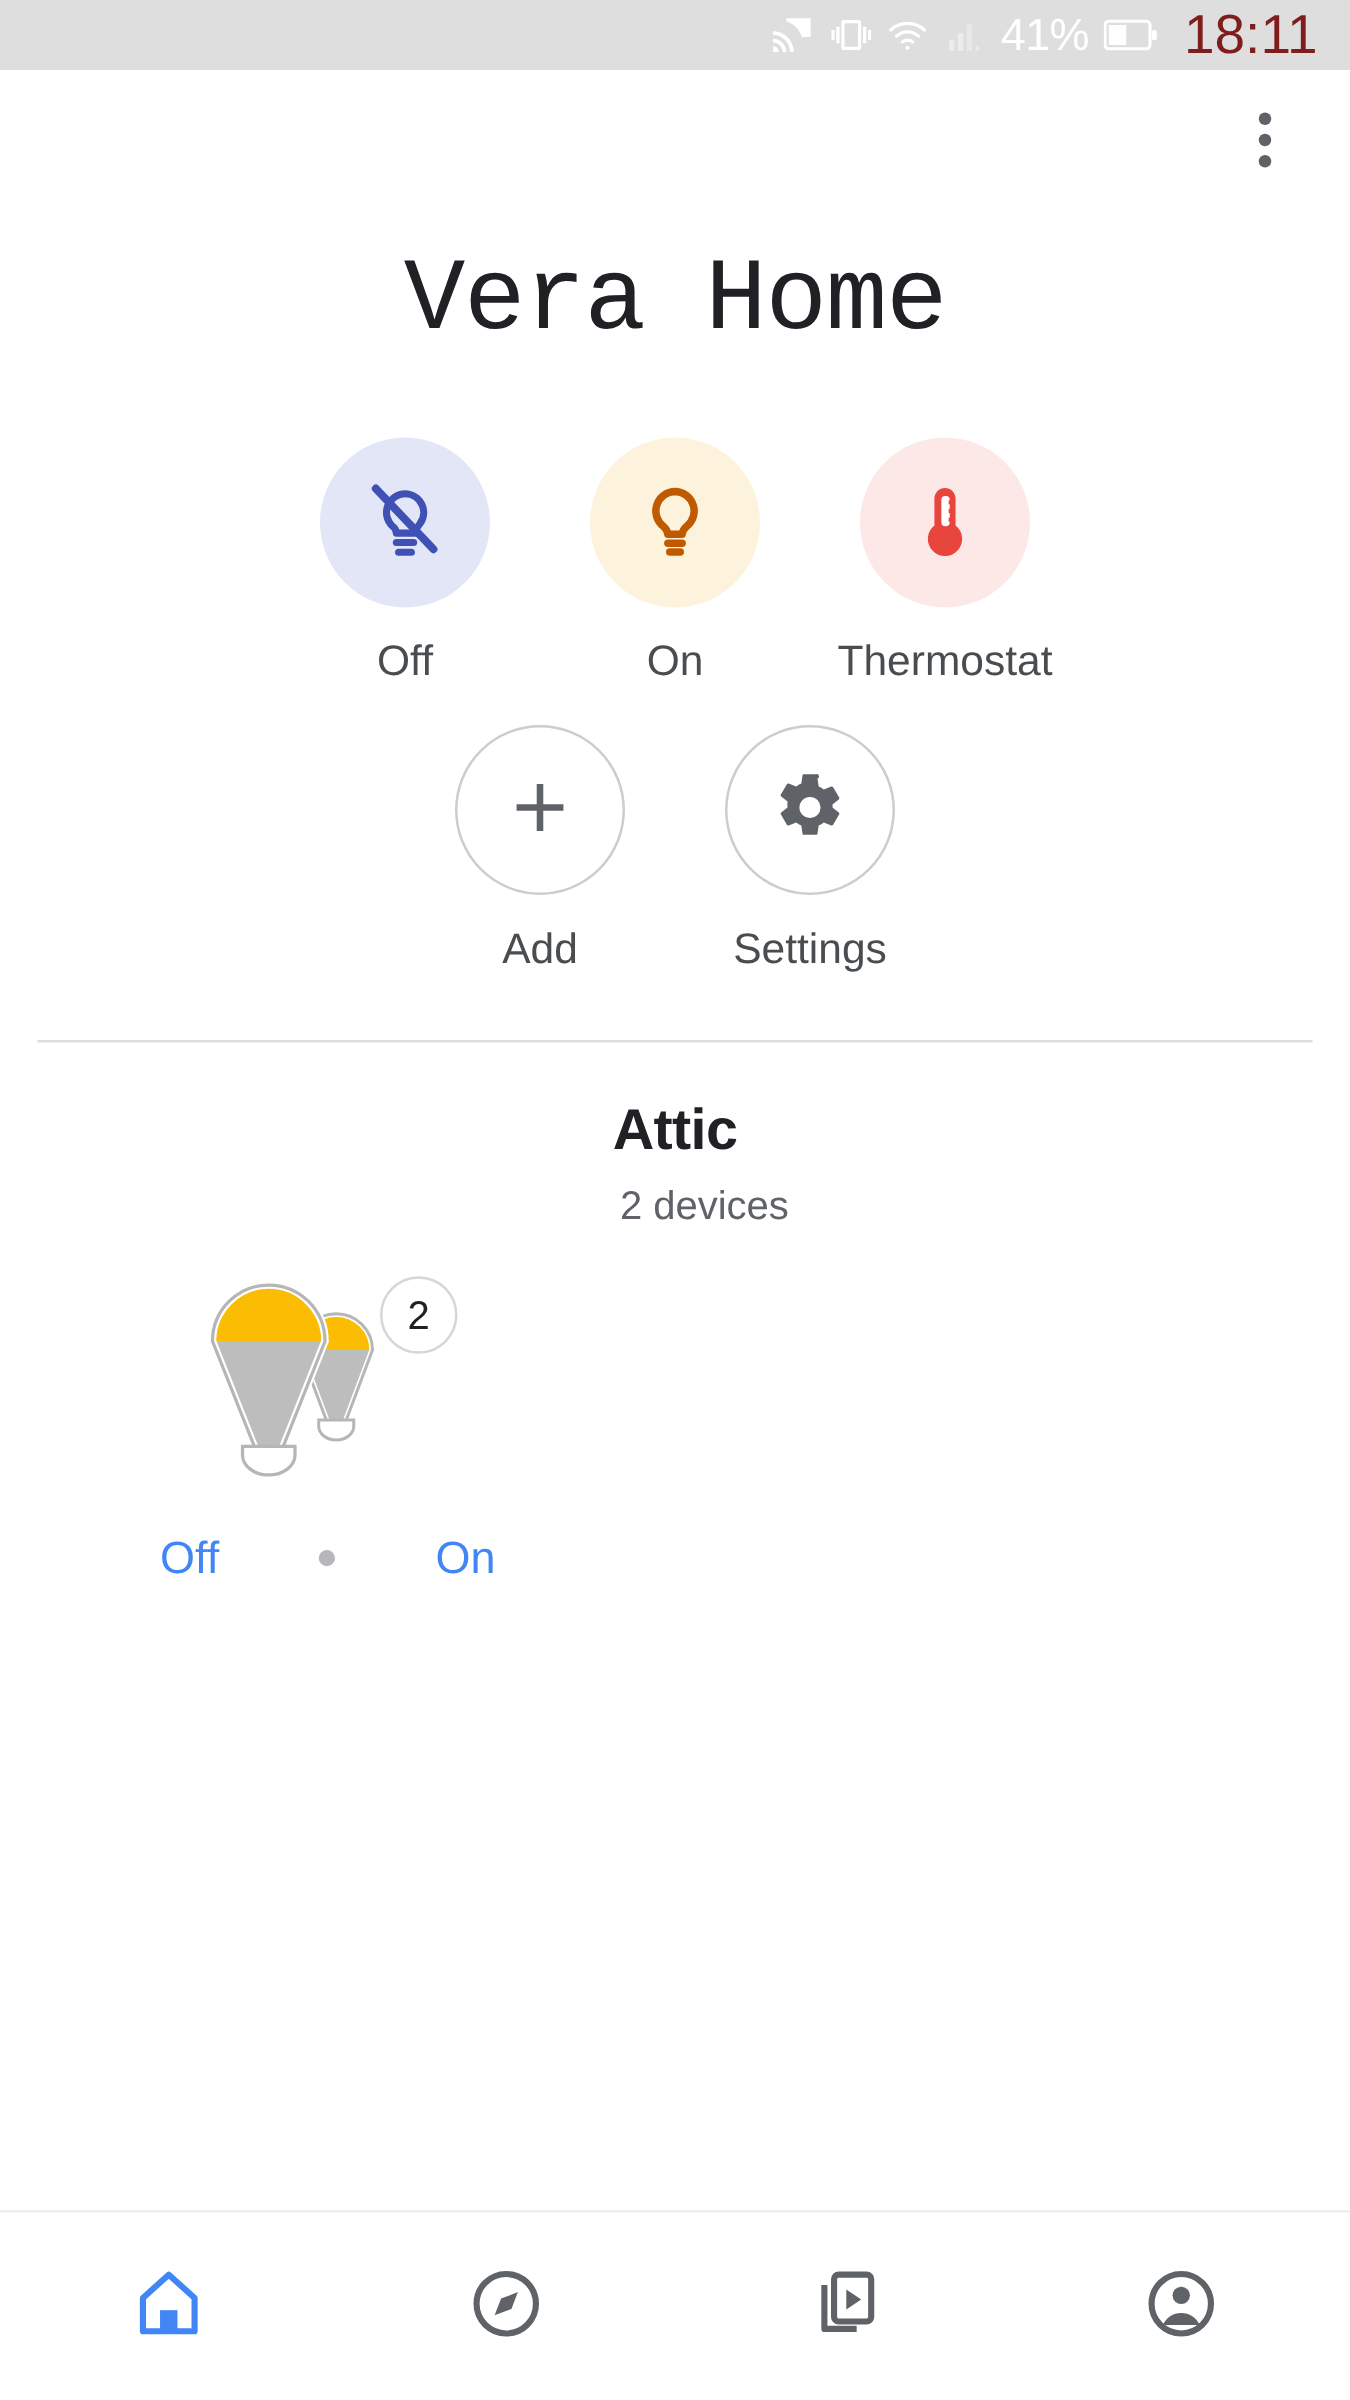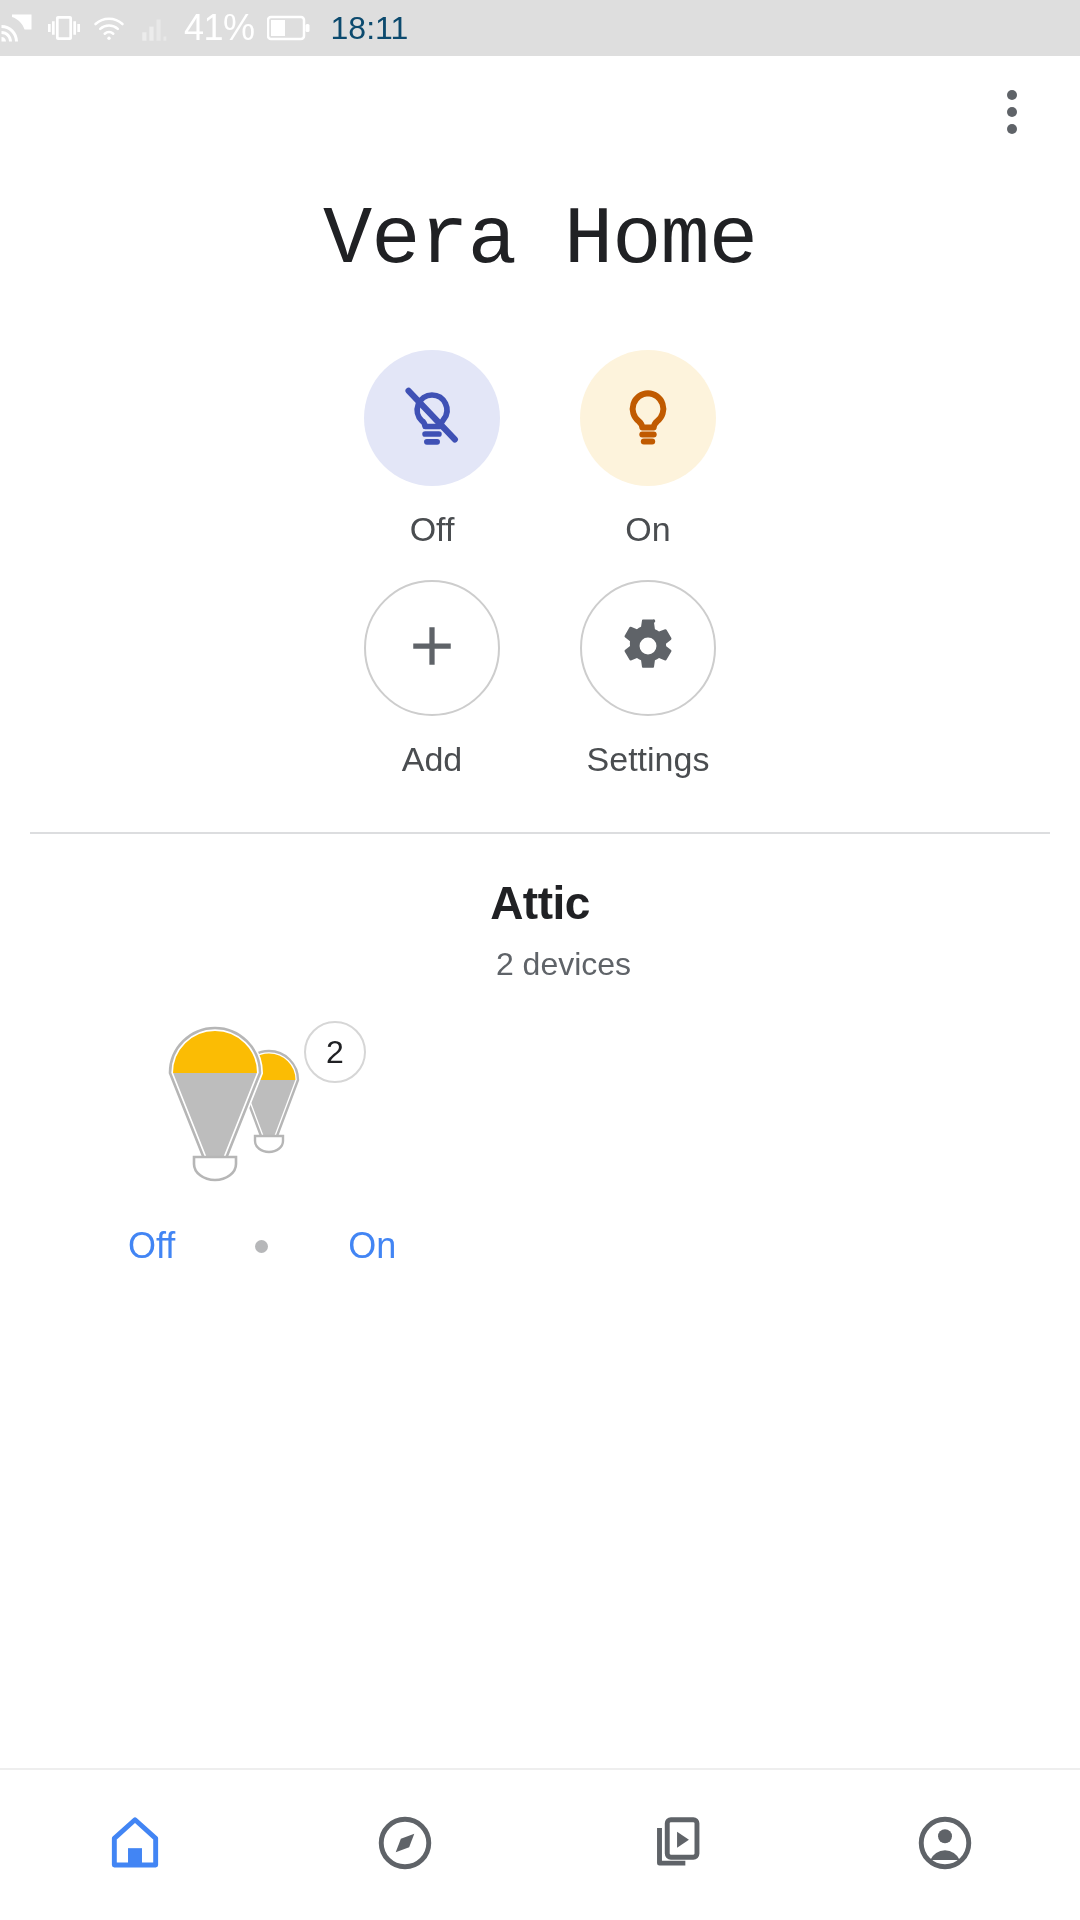--- a/index.html
+++ b/index.html
@@ -20,35 +20,35 @@
     display: flex;
     flex-direction: column;
   }
 
   
   .status-bar {
     height: 56px;
     background: #dedede;
     display: flex;
     align-items: center;
-    justify-content: flex-start;
+    justify-content: flex-end;
     padding-right: 26px;
     gap: 12px;
     flex: 0 0 auto;
   }
   .status-icon { display: flex; align-items: center; }
   .status-text {
     color: #ffffff;
     font-size: 36px;
     letter-spacing: -0.5px;
     line-height: 1;
   }
   .status-clock {
-    color: #0c4a6e;
-    font-size: 32px;
+    color: #7f1d1d;
+    font-size: 44px;
     letter-spacing: 0px;
     line-height: 1;
     margin-left: 8px;
   }
 
   
   .app-bar {
     height: 112px;
     display: flex;
     align-items: center;
@@ -306,20 +306,34 @@
           <svg width="72" height="72" viewBox="0 0 24 24" fill="none" stroke="#c05a00" stroke-width="2" stroke-linecap="round" stroke-linejoin="round">
             <path d="M12 4.4a5.2 5.2 0 0 1 3.1 9.3c-.7.6-1.1 1.3-1.2 2.1h-3.8c-.1-.8-.5-1.5-1.2-2.1A5.2 5.2 0 0 1 12 4.4z"></path>
             <line x1="10.1" y1="18.2" x2="13.9" y2="18.2"></line>
             <line x1="10.6" y1="20.5" x2="13.4" y2="20.5"></line>
           </svg>
         </span>
       </div>
       <div class="quick-label">On</div>
     </div>
 
+    <div class="quick-item">
+      <div class="quick-circle" style="background:#fce8e6">
+        <span>
+          <svg width="70" height="70" viewBox="0 0 24 24">
+            <path d="M12 3.2c-1.6 0-2.9 1.3-2.9 2.9v7.4a4.7 4.7 0 1 0 5.8 0V6.1c0-1.6-1.3-2.9-2.9-2.9z" fill="#e8453c"></path>
+            <rect x="11" y="5.4" width="2.3" height="8.3" rx="1.1" fill="#ffffff"></rect>
+            <rect x="13.0" y="6.6" width="1.5" height="1.1" fill="#e8453c"></rect>
+            <rect x="13.0" y="9.0" width="1.5" height="1.1" fill="#e8453c"></rect>
+            <rect x="13.0" y="11.4" width="1.5" height="1.1" fill="#e8453c"></rect>
+          </svg>
+        </span>
+      </div>
+      <div class="quick-label">Thermostat</div>
+    </div>
 
   </div>
 
   <div class="quick-row-2">
 
     <div class="quick-item">
       <div class="quick-circle-outline">
         <span>
           <svg width="60" height="60" viewBox="0 0 24 24" stroke="#5f6368" stroke-width="2.1" stroke-linecap="butt">
             <line x1="12" y1="4.5" x2="12" y2="19.5"></line>

